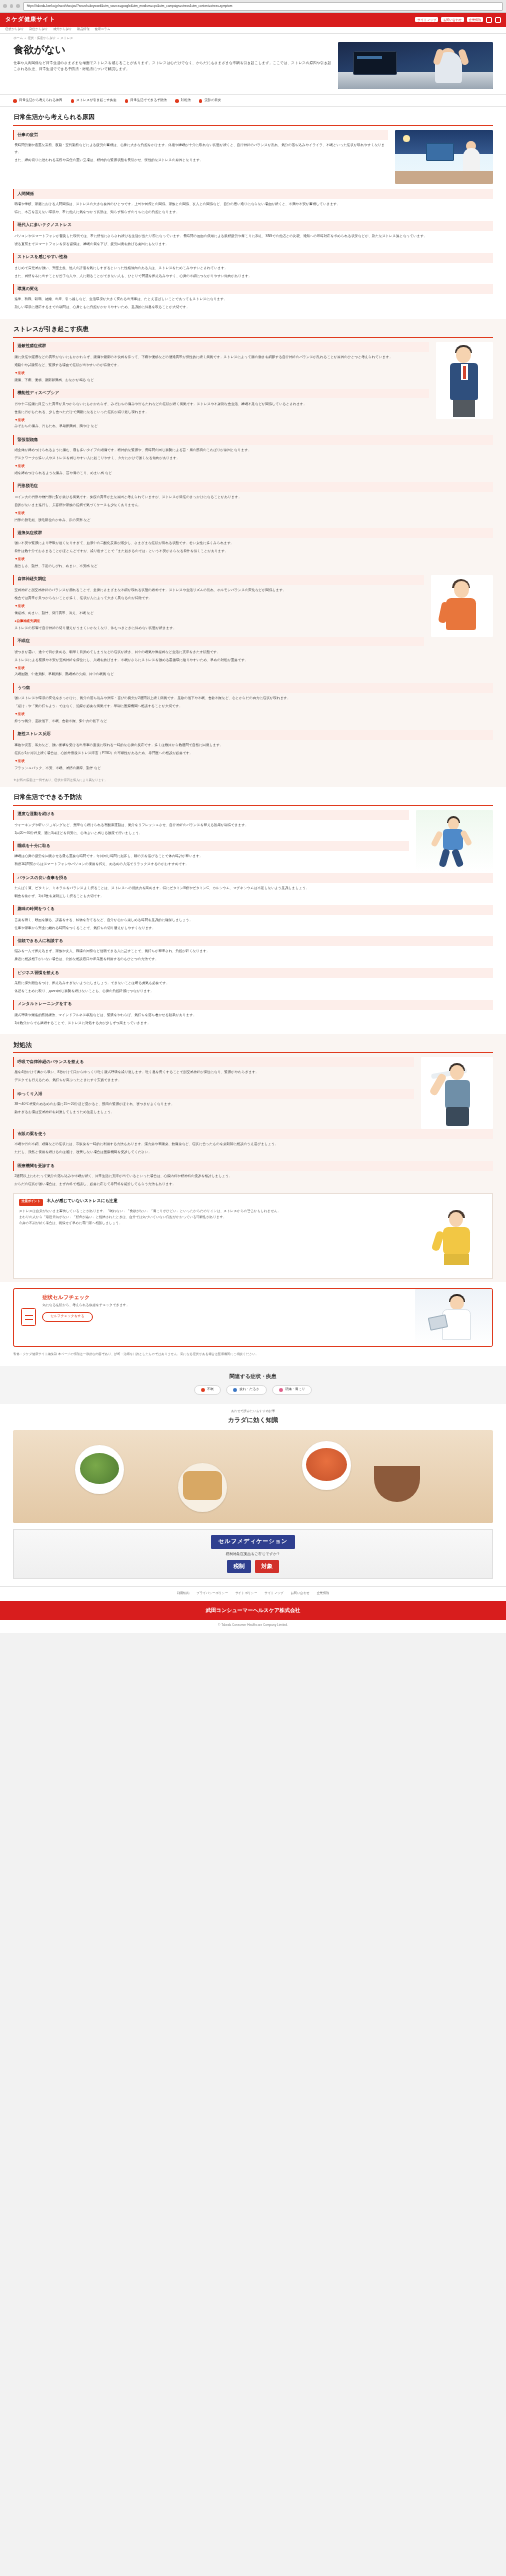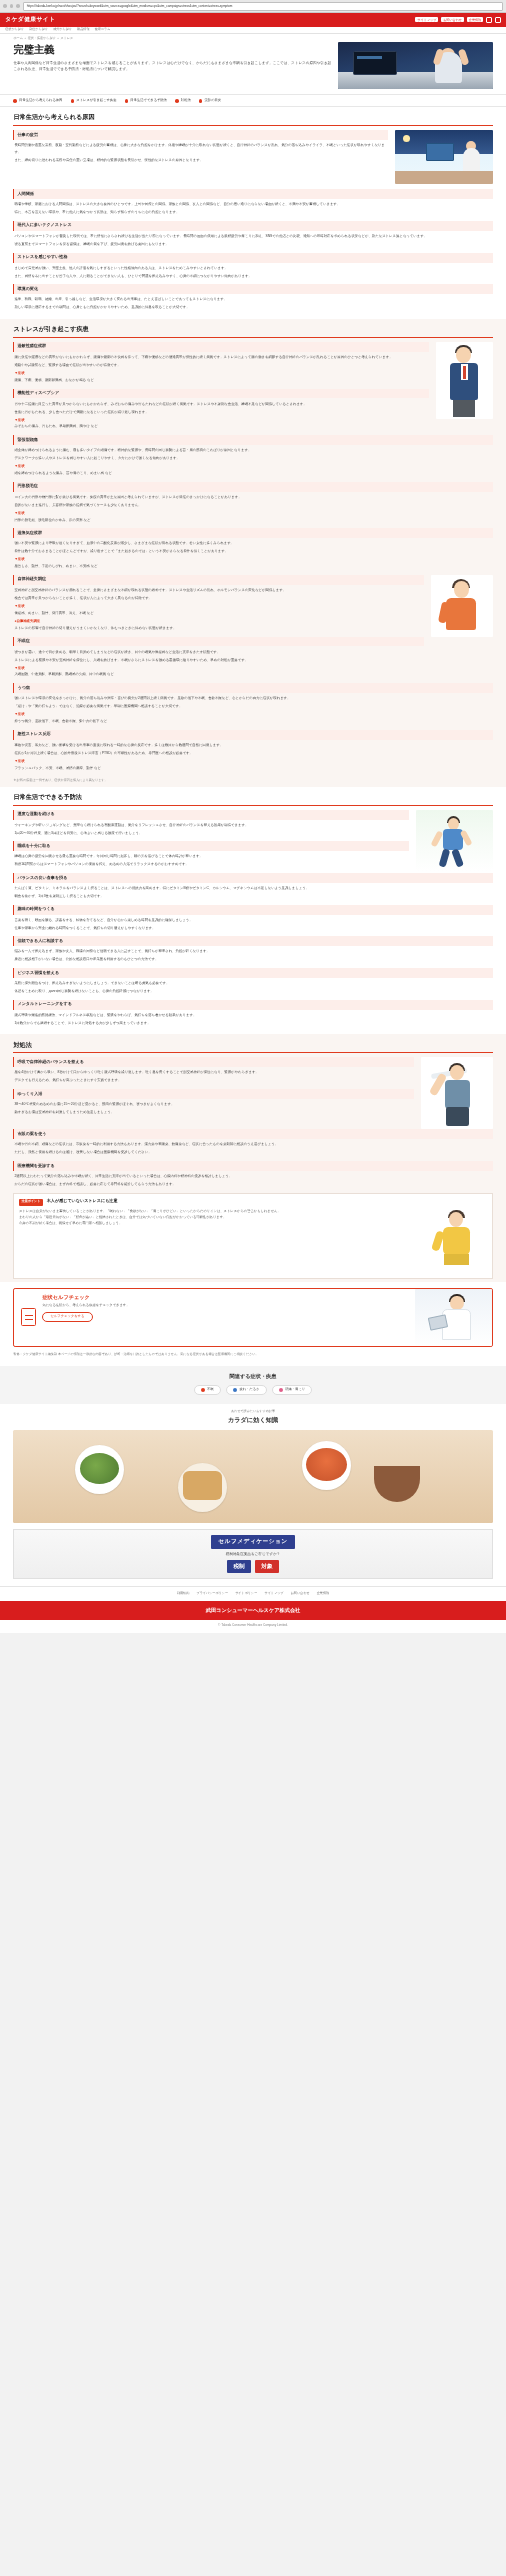--- a/index.html
+++ b/index.html
@@ -555,21 +555,21 @@
     <span>部位から探す</span>
     <span>成分から探す</span>
     <span>製品情報</span>
     <span>健康コラム</span>
   </div>
 
   <div class="breadcrumb">ホーム ＞ 症状・疾患から探す ＞ ストレス</div>
 
   <div class="hero">
     <div class="hero-left">
-      <h1 class="hero-title">完璧主義</h1>
+      <h1 class="hero-title">食欲がない</h1>
       <p class="hero-lead">仕事や人間関係など日常生活のさまざまな場面でストレスを感じることがあります。ストレスは心だけでなく、からだにもさまざまな不調を引き起こします。ここでは、ストレスの原因や引き起こされる疾患、日常生活でできる予防法・対処法について解説します。</p>
     </div>
     <div class="hero-img">
       <div class="desk"></div>
       <div class="monitor"></div>
       <div class="head"></div>
       <div class="person"></div>
       <div class="hand-l"></div>
       <div class="hand-r"></div>
     </div>

